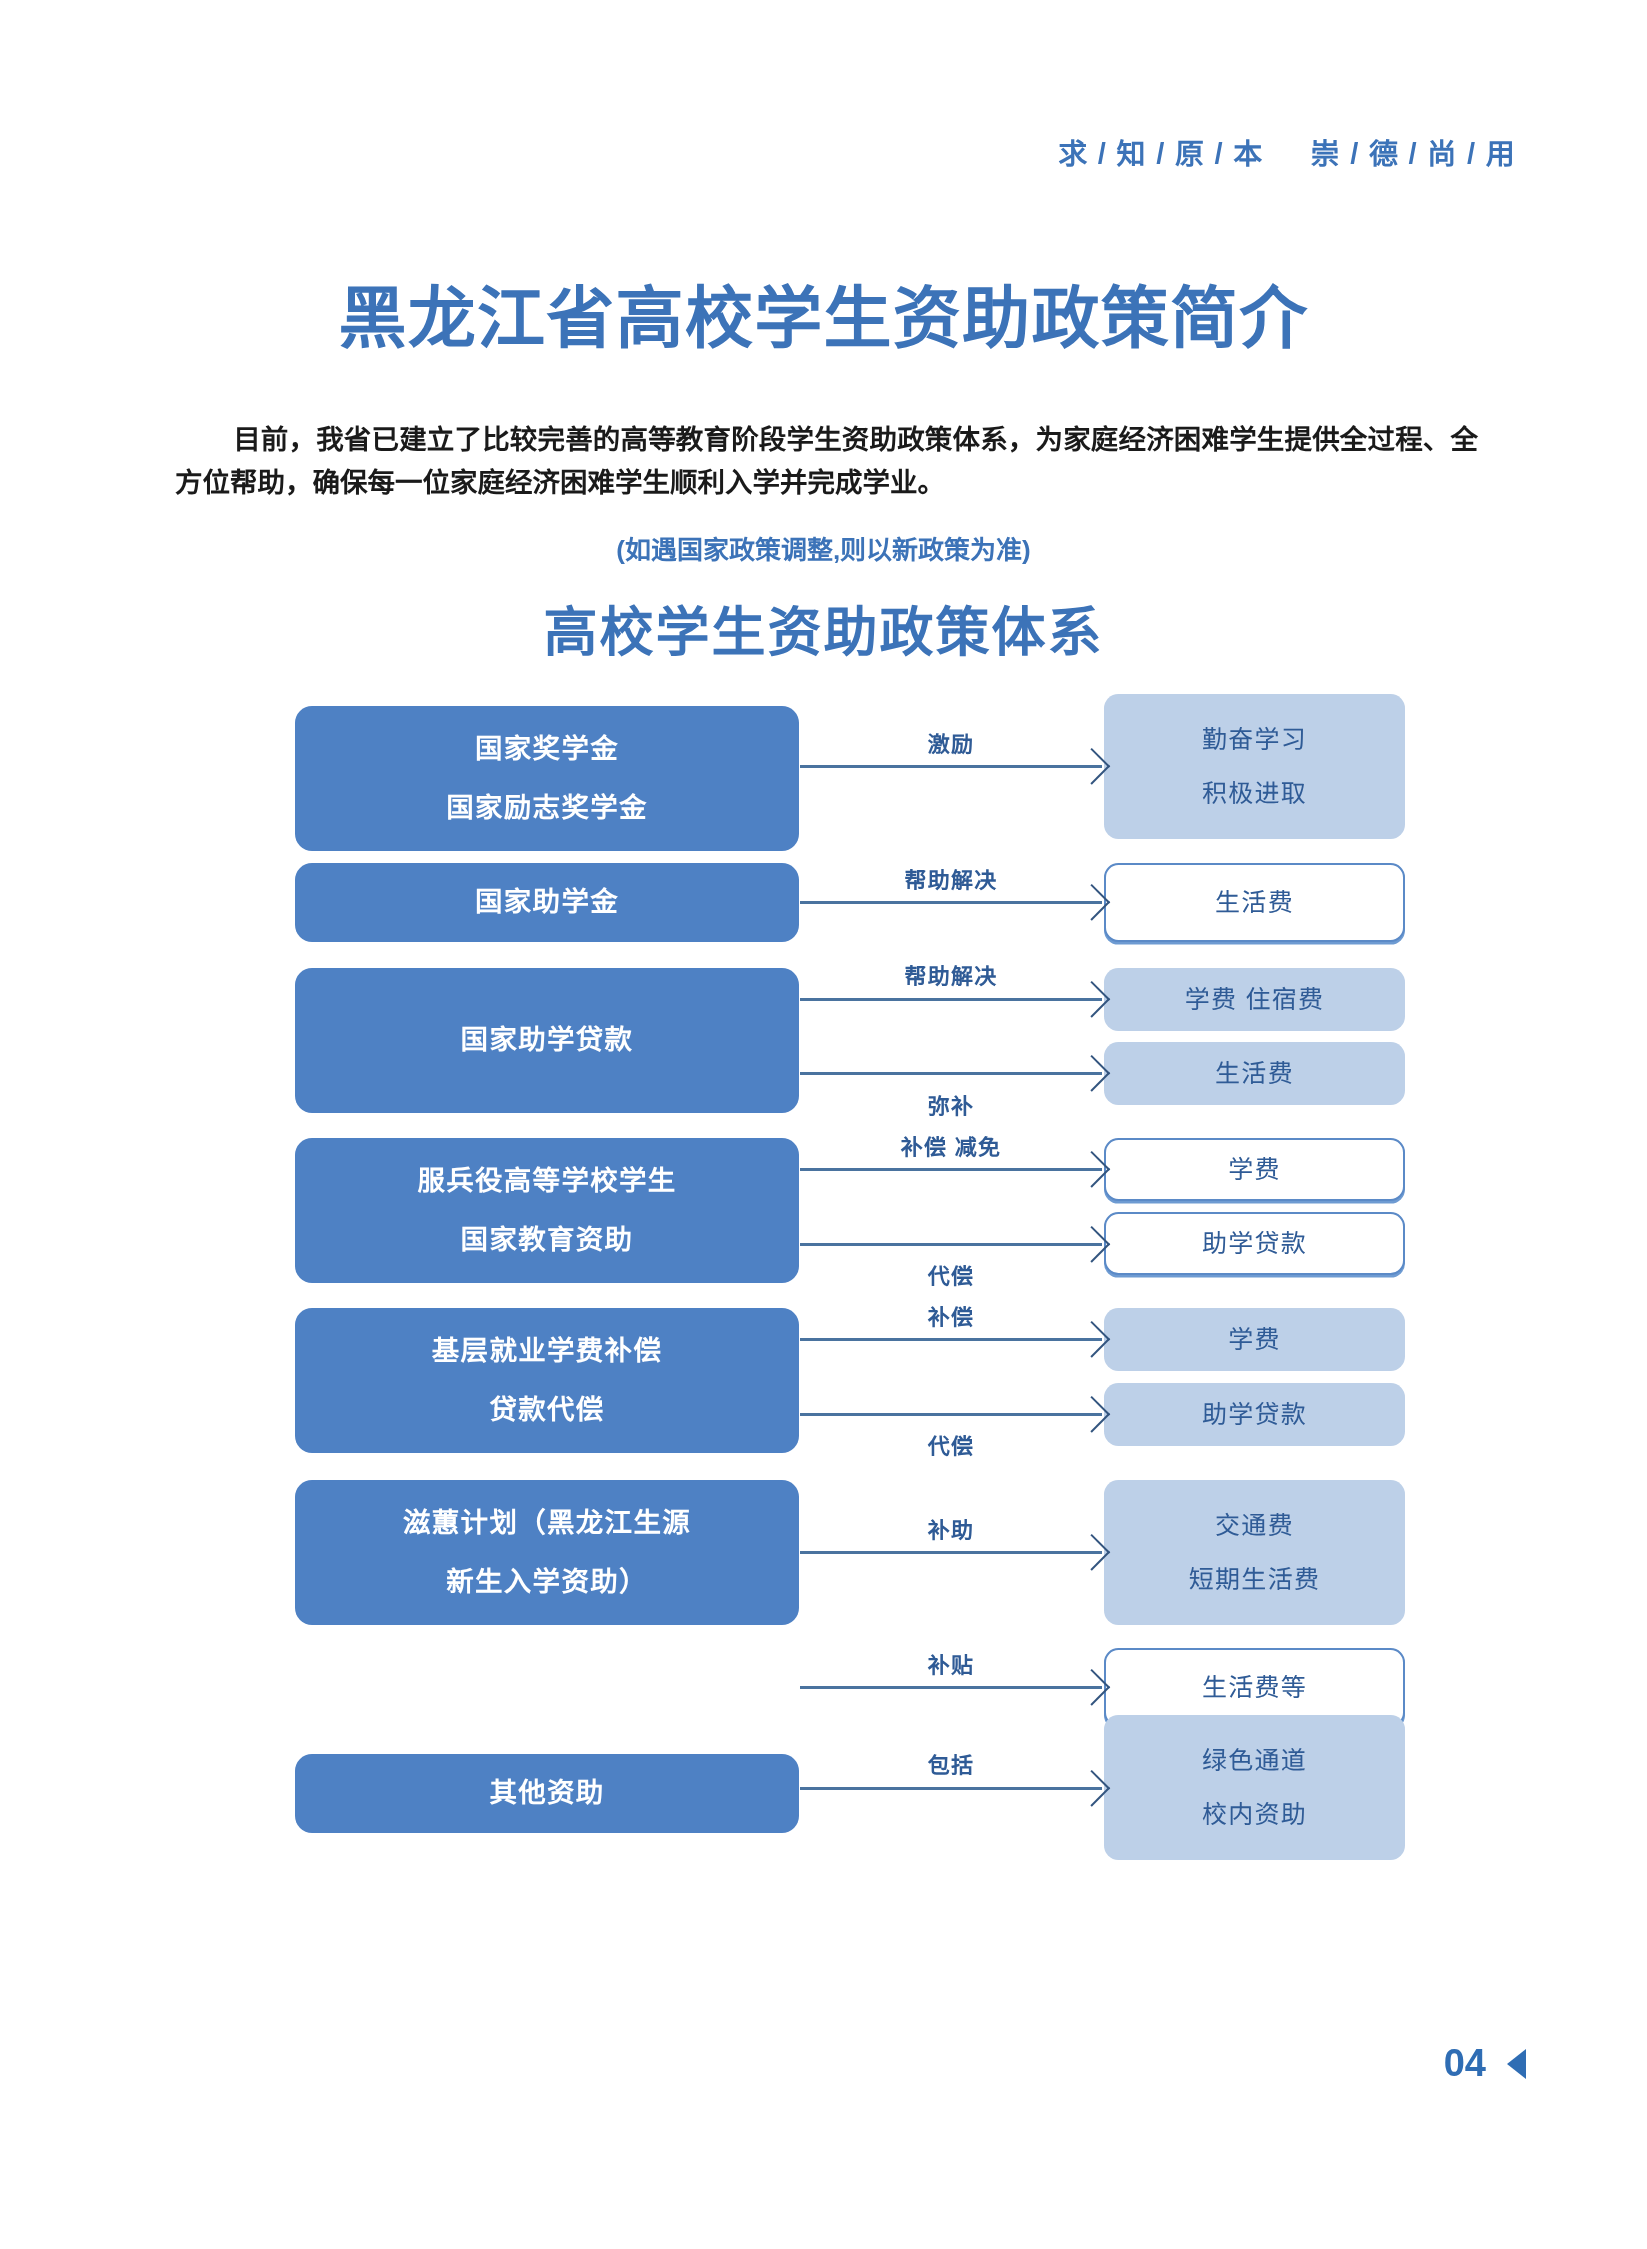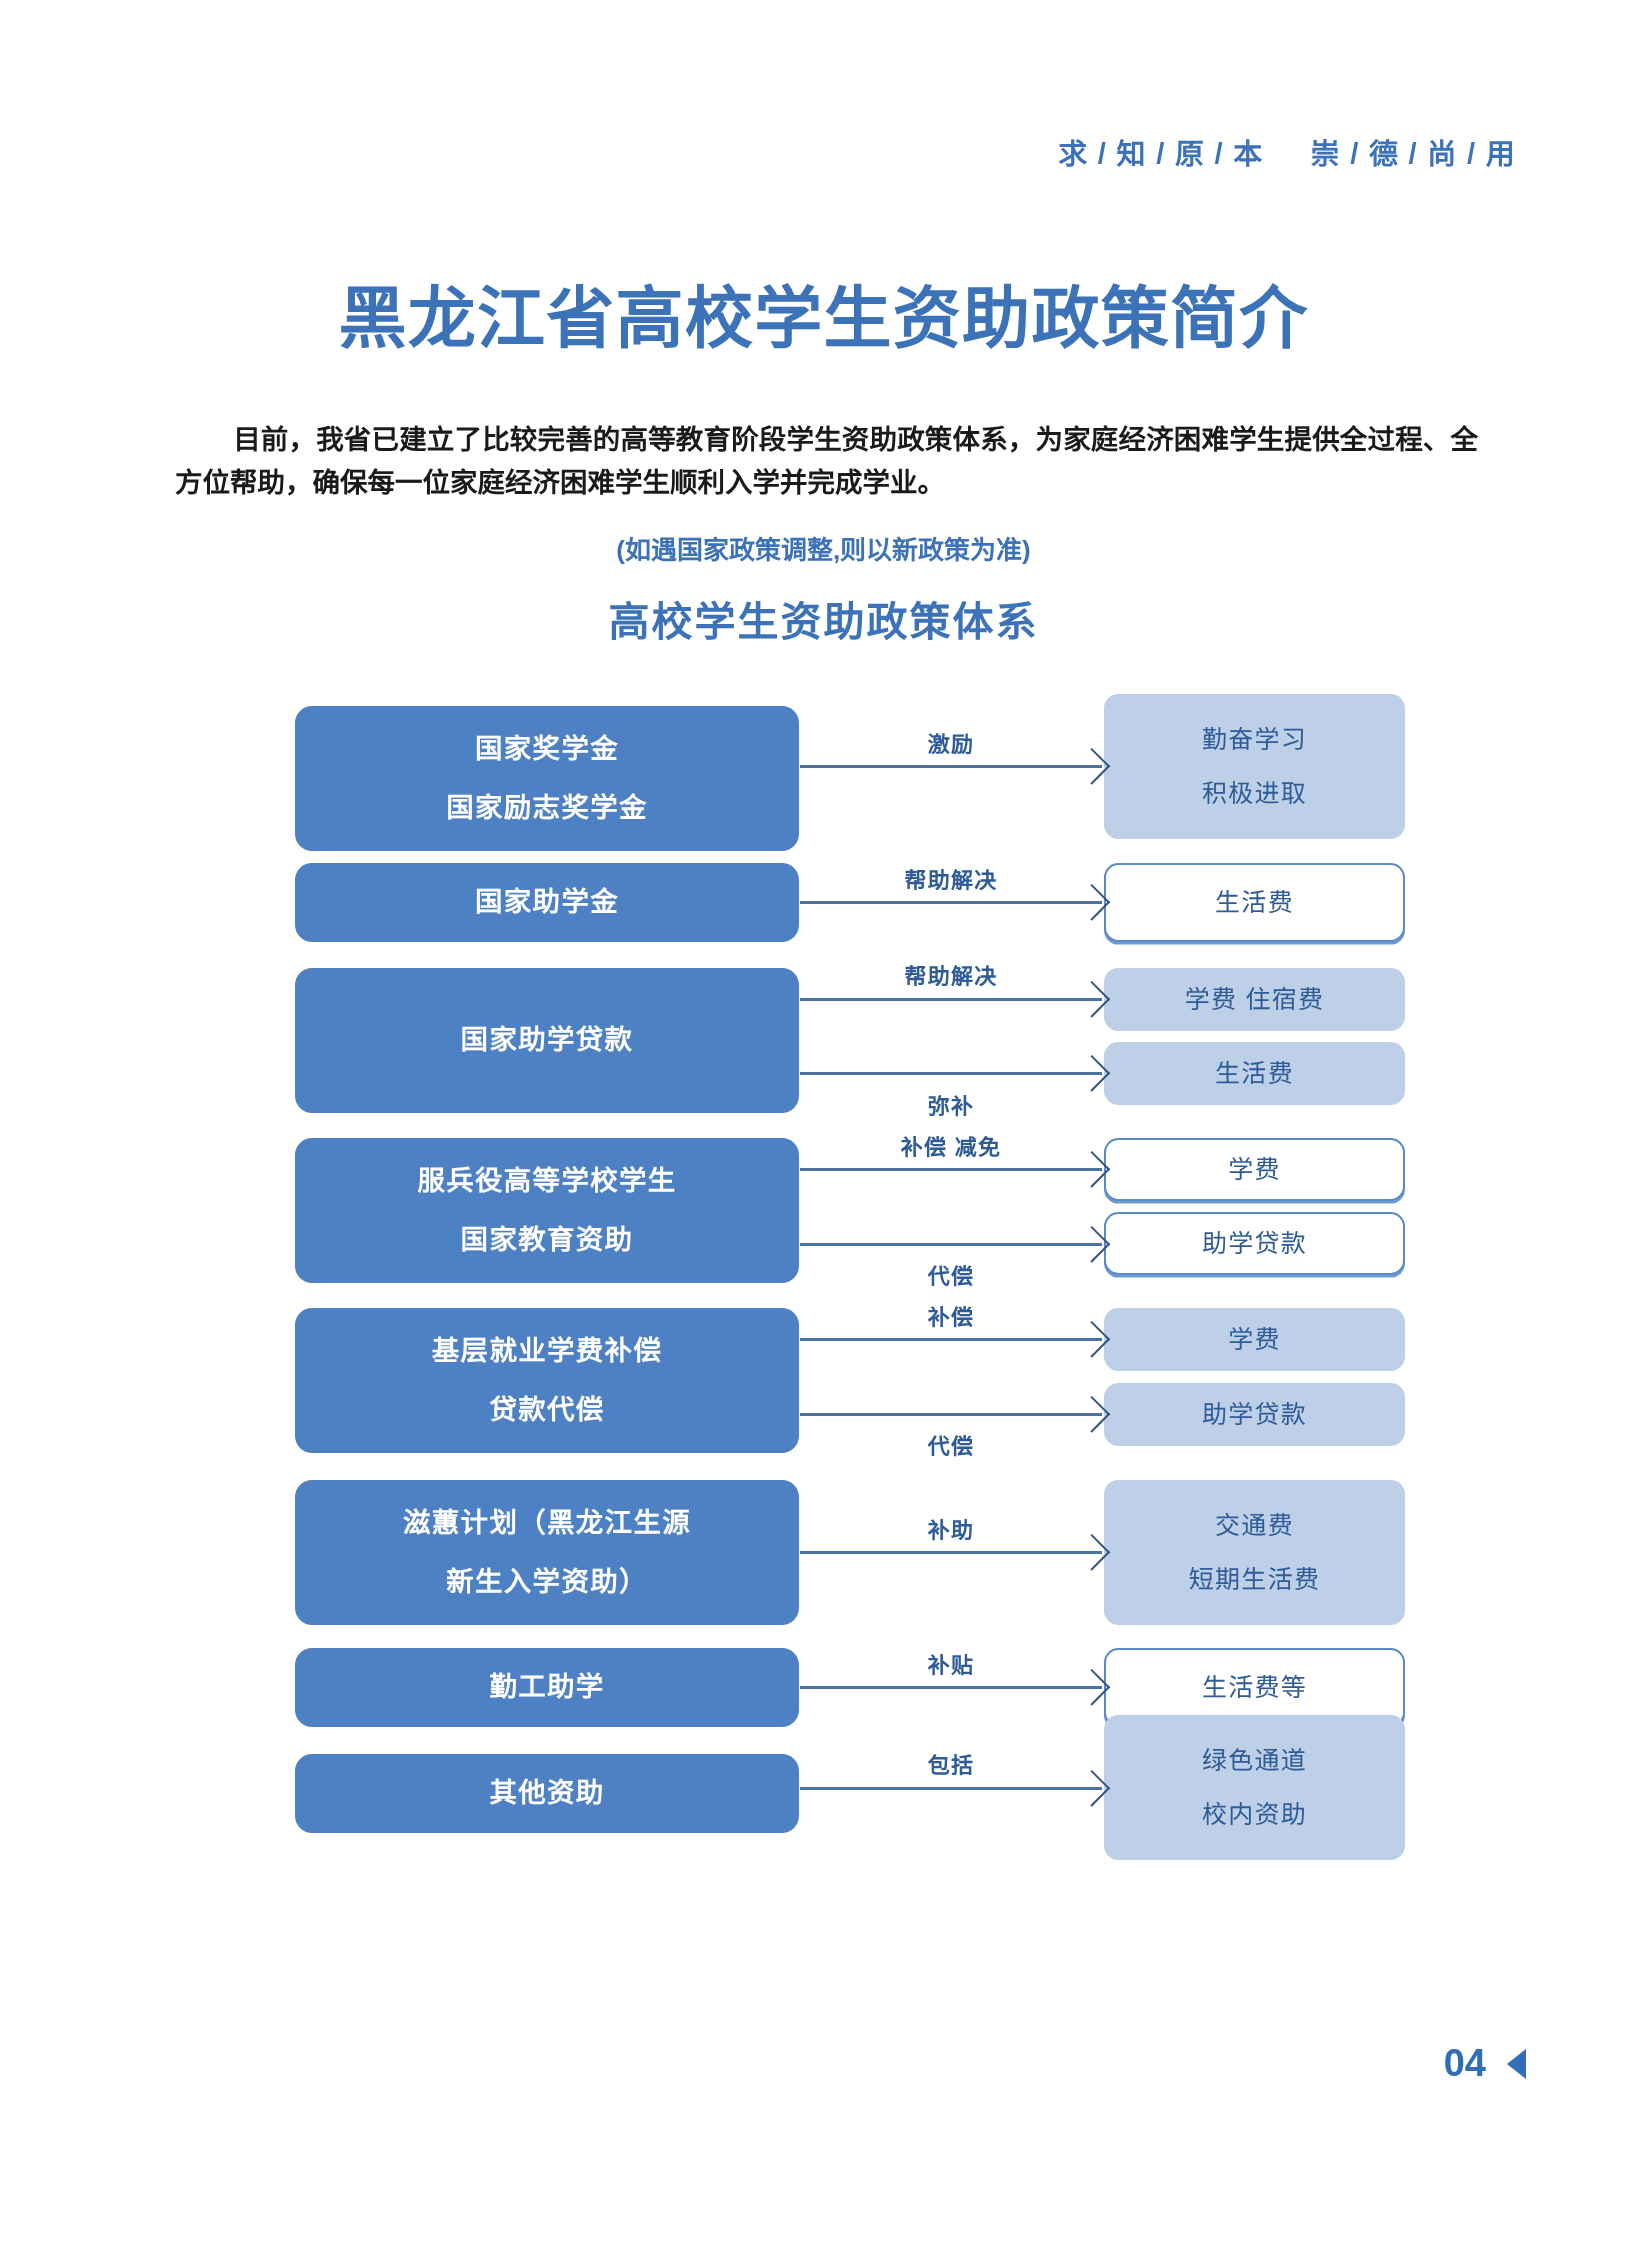--- a/index.html
+++ b/index.html
@@ -77,21 +77,21 @@
   }
 
   
   .section-heading {
     position: absolute;
     top: 588px;
     left: 0;
     width: 100%;
     text-align: center;
     color: #3c73b8;
-    font-size: 41px;
+    font-size: 54px;
     font-weight: 700;
     letter-spacing: 2px;
   }
 
   
   .diagram {
     position: absolute;
     top: 694px;
     left: 0;
     width: 1647px;
@@ -272,23 +272,20 @@
       <div class="src-box" style="top: 786px; height: 145px;">
         <span class="ln">滋蕙计划（黑龙江生源</span>
         <span class="ln">新生入学资助）</span>
       </div>
       <div class="dst-box fill" style="top: 786px; height: 145px;">
         <span class="ln">交通费</span>
         <span class="ln">短期生活费</span>
       </div>
       <div class="arrow" style="top: 857px;"></div>
       <div class="arrow-label" style="left: 800px; width: 302px; top: 818px;">补助</div>
-      <div class="src-box" style="top: 954px; height: 79px;">
-        <span class="ln">勤工助学</span>
-      </div>
       <div class="dst-box hollow" style="top: 954px; height: 79px;">
         <span class="ln">生活费等</span>
       </div>
       <div class="arrow" style="top: 992px;"></div>
       <div class="arrow-label" style="left: 800px; width: 302px; top: 953px;">补贴</div>
       <div class="src-box" style="top: 1060px; height: 79px;">
         <span class="ln">其他资助</span>
       </div>
       <div class="dst-box fill" style="top: 1021px; height: 145px;">
         <span class="ln">绿色通道</span>

